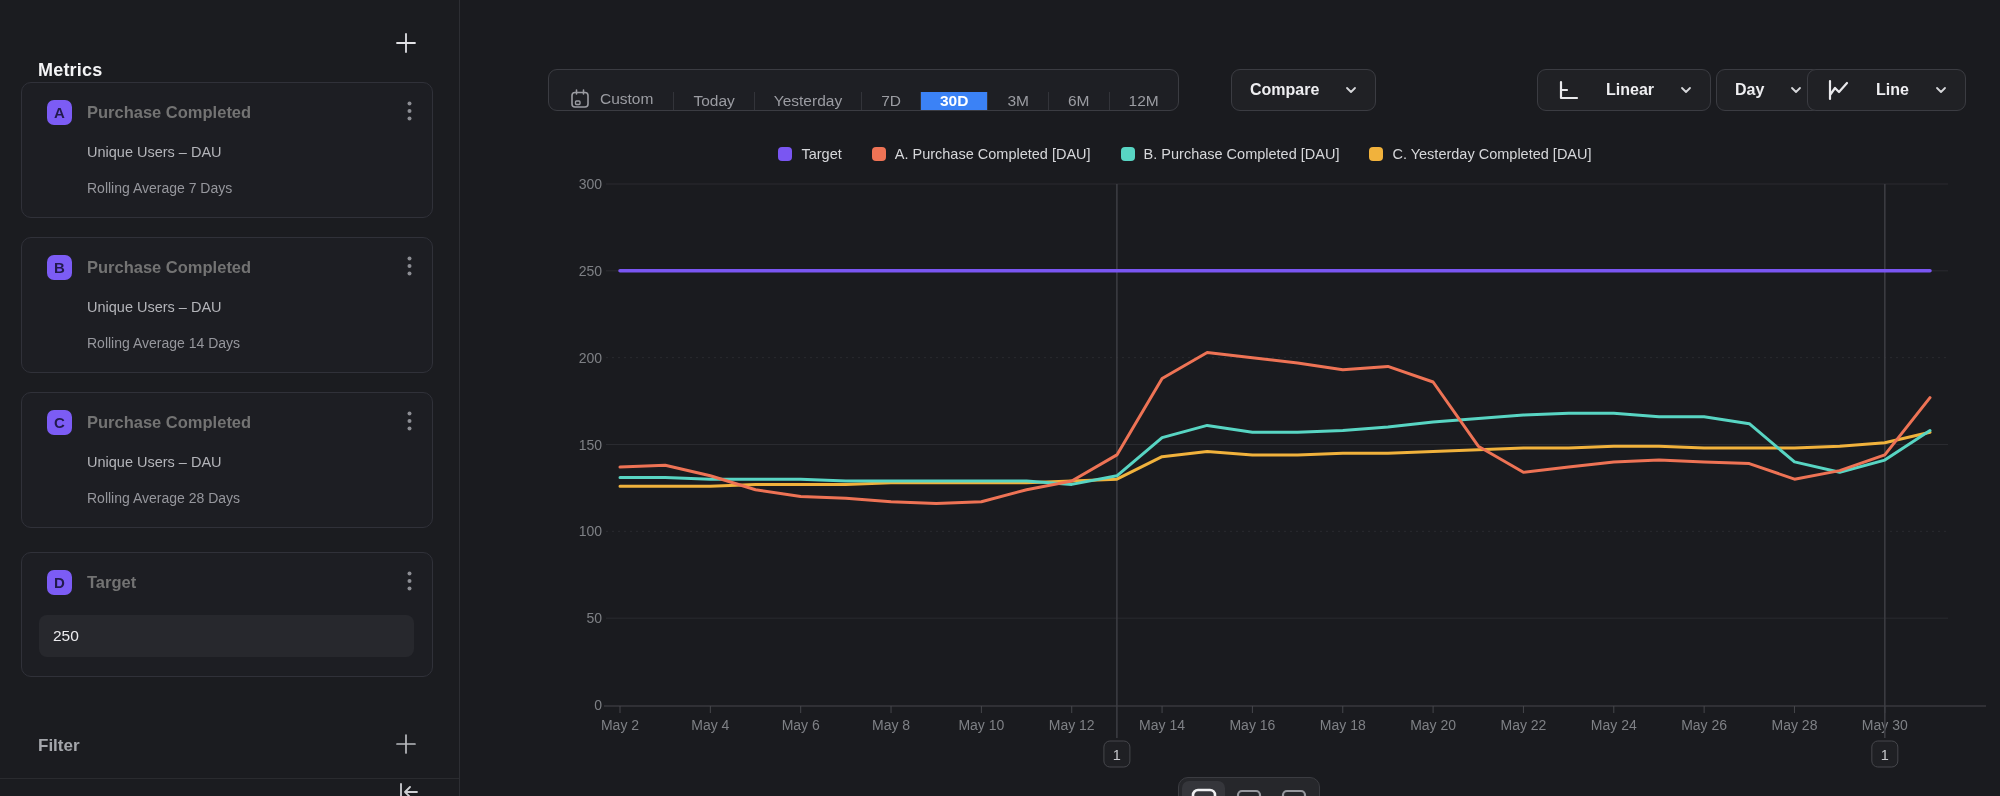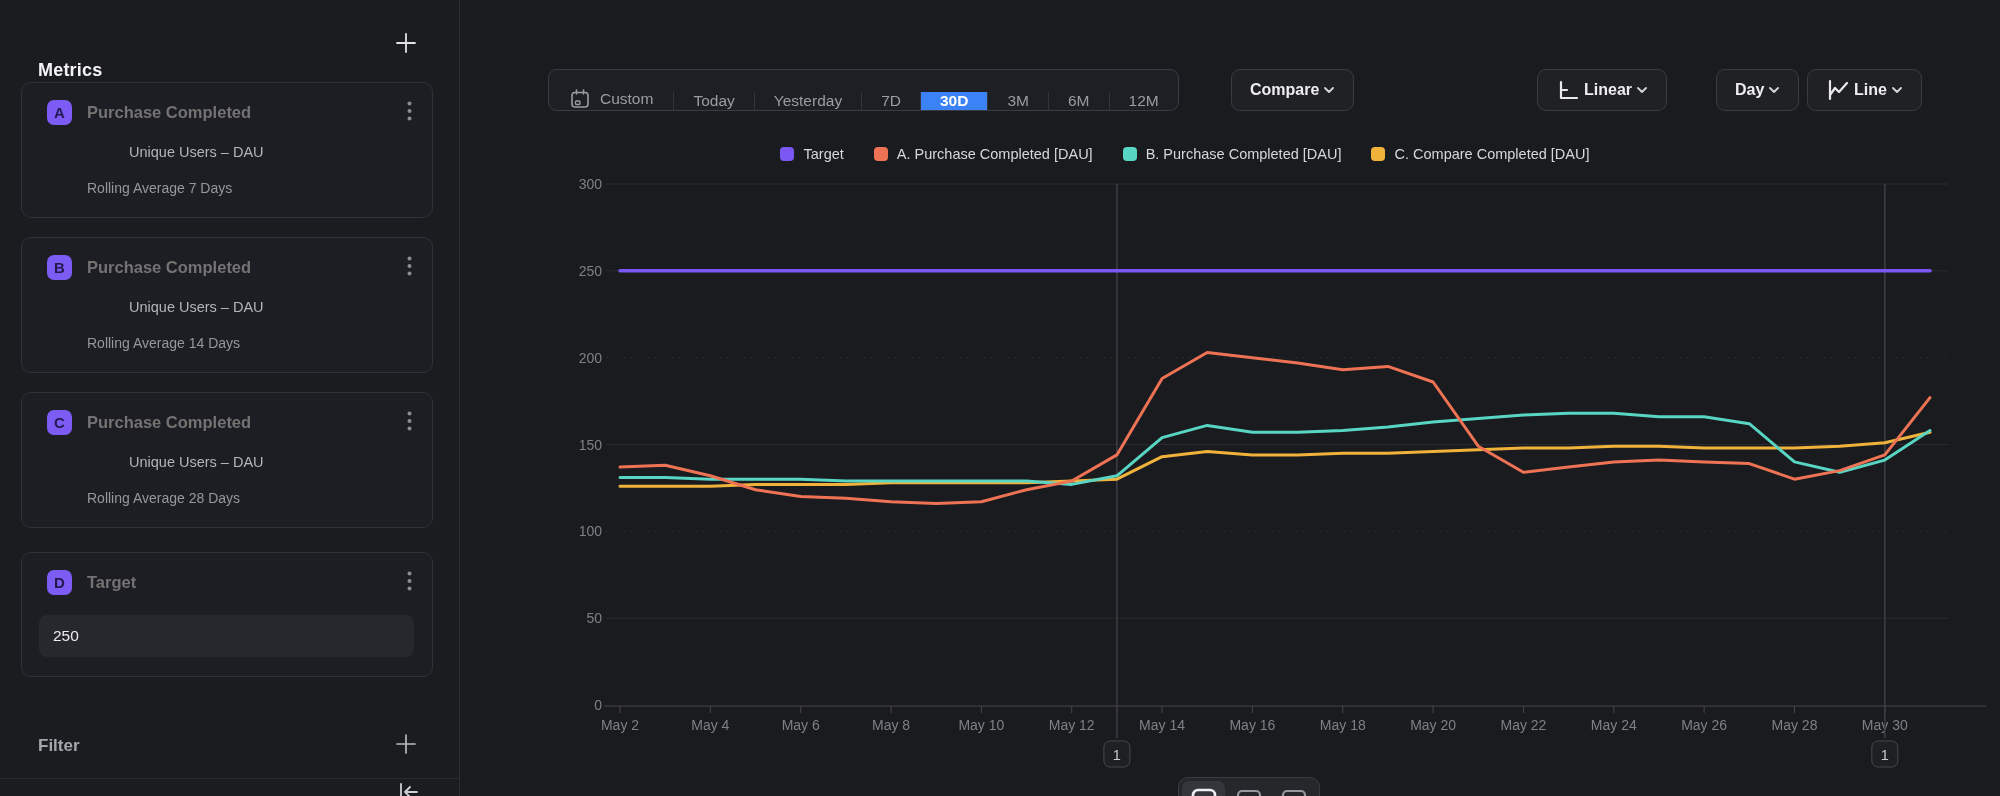--- a/index.html
+++ b/index.html
@@ -14,33 +14,33 @@
   .filter-plus { right:40px; top:731px; }
 
   .card { position:absolute; left:21px; width:412px; background:#1d1e23; border:1px solid #303139; border-radius:10px; }
   .card-a { top:82px;  height:136px; }
   .card-b { top:237px; height:136px; }
   .card-c { top:392px; height:136px; }
   .card-d { top:552px; height:125px; }
   .badge { position:absolute; left:25px; top:17px; width:25px; height:25px; border-radius:7px; background:#7c5cf5; color:#221a4d; font-weight:700; font-size:15px; display:flex; align-items:center; justify-content:center; }
   .card-title { position:absolute; left:65px; top:20px; font-size:16.5px; font-weight:700; color:#737373; }
   .kebab { position:absolute; right:12px; top:14px; width:22px; height:28px; display:flex; align-items:center; justify-content:center; cursor:pointer; }
-  .card-measure { position:absolute; left:65px; top:61px; font-size:14.5px; color:#b3b4b9;margin-left:42px; }
+  .card-measure { position:absolute; left:65px; top:61px; font-size:14.5px; color:#b3b4b9; }
   .card-transform { position:absolute; left:65px; top:97px; font-size:14px; color:#96979d;text-align:right; }
   .target-input { position:absolute; left:17px; right:18px; top:62px; height:42px; background:#27282d; border:none; border-radius:8px; color:#ebebee; font-size:15.5px; padding-left:14px; font-family:"Liberation Sans", sans-serif; }
   .filter-title { position:absolute; left:38px; top:736px; font-size:17px; font-weight:700; color:#a4a6ab; }
   .sidebar-divider { position:absolute; left:0; right:0; top:778px; height:1px; background:#2a2b2f; }
   .collapse-icon { position:absolute; right:38px; top:781px; cursor:pointer; }
 
   
   .range-group { position:absolute; left:548px; top:69px; height:42px; display:inline-flex; align-items:flex-end; border:1px solid #3b3c42; border-radius:9px; background:#1e1f24; overflow:hidden; }
   .range-seg { display:flex; align-items:center; gap:9px; padding:0 19px; font-size:15.5px; color:#9b9ca2; cursor:pointer; border-left:1px solid #33343a; white-space:nowrap; }
   .range-seg:first-child { border-left:none; padding:0 20px; }
   .range-seg.selected { background:#3b82f6; color:#ffffff; font-weight:700; }
-  .pill-btn { position:absolute; top:69px; height:42px; display:inline-flex; align-items:center; gap:4px; padding:0 18px; border:1px solid #3b3c42; border-radius:9px; background:#202125; color:#eeeef1; font-size:16px; font-weight:700; cursor:pointer; white-space:nowrap; }
+  .pill-btn { position:absolute; top:69px; height:42px; display:inline-flex; align-items:center; gap:26px; padding:0 18px; border:1px solid #3b3c42; border-radius:9px; background:#202125; color:#eeeef1; font-size:16px; font-weight:700; cursor:pointer; white-space:nowrap; }
   .compare-btn { left:1231px; }
   .scale-btn { left:1537px; }
   .gran-btn { left:1716px; }
   .type-btn { left:1807px;justify-content:space-between; }
 
   
   .legend { position:absolute; left:540px; top:146px; width:1290px; display:flex; justify-content:center; gap:30px; }
   .legend-item { display:flex; align-items:center; gap:9px; font-size:14.5px; color:#d6d7da; }
   .legend-swatch { width:14px; height:14px; border-radius:4px; background:#888; }
 
@@ -210,21 +210,21 @@
     <div class="legend-item">
       <span class="legend-swatch" style="background: rgb(238, 115, 85);"></span>
       <span>A. Purchase Completed [DAU]</span>
     </div>
     <div class="legend-item">
       <span class="legend-swatch" style="background: rgb(88, 213, 195);"></span>
       <span>B. Purchase Completed [DAU]</span>
     </div>
     <div class="legend-item">
       <span class="legend-swatch" style="background: rgb(241, 178, 60);"></span>
-      <span>C. Compare Completed [DAU]</span>
+      <span>C. Yesterday Completed [DAU]</span>
     </div>
   </div>
 
   <svg id="chart-svg" width="1460" height="626" viewBox="0 0 1460 626">
       <text x="62" y="540" text-anchor="end" class="axis-label">0</text>
       <line x1="66" x2="1408" y1="448.1666666666667" y2="448.1666666666667" stroke="#2a2b30" stroke-width="1" stroke-dasharray="none"></line>
       <text x="62" y="453.1666666666667" text-anchor="end" class="axis-label">50</text>
       <line x1="66" x2="1408" y1="361.33333333333337" y2="361.33333333333337" stroke="#2a2b30" stroke-width="1" stroke-dasharray="2 4"></line>
       <text x="62" y="366.33333333333337" text-anchor="end" class="axis-label">100</text>
       <line x1="66" x2="1408" y1="274.5" y2="274.5" stroke="#2a2b30" stroke-width="1" stroke-dasharray="none"></line>

